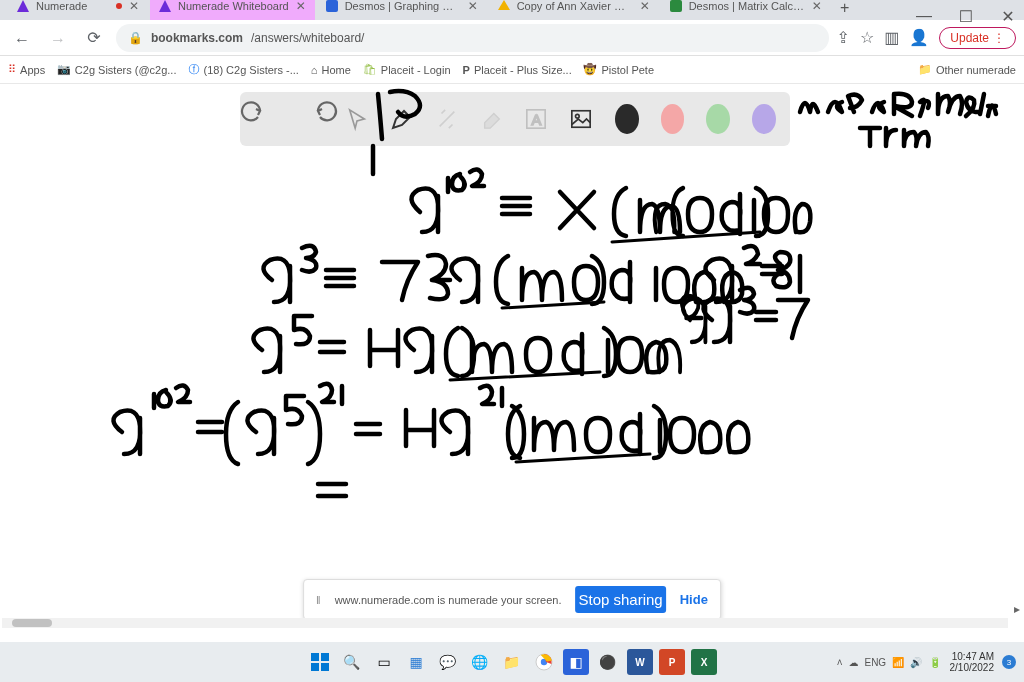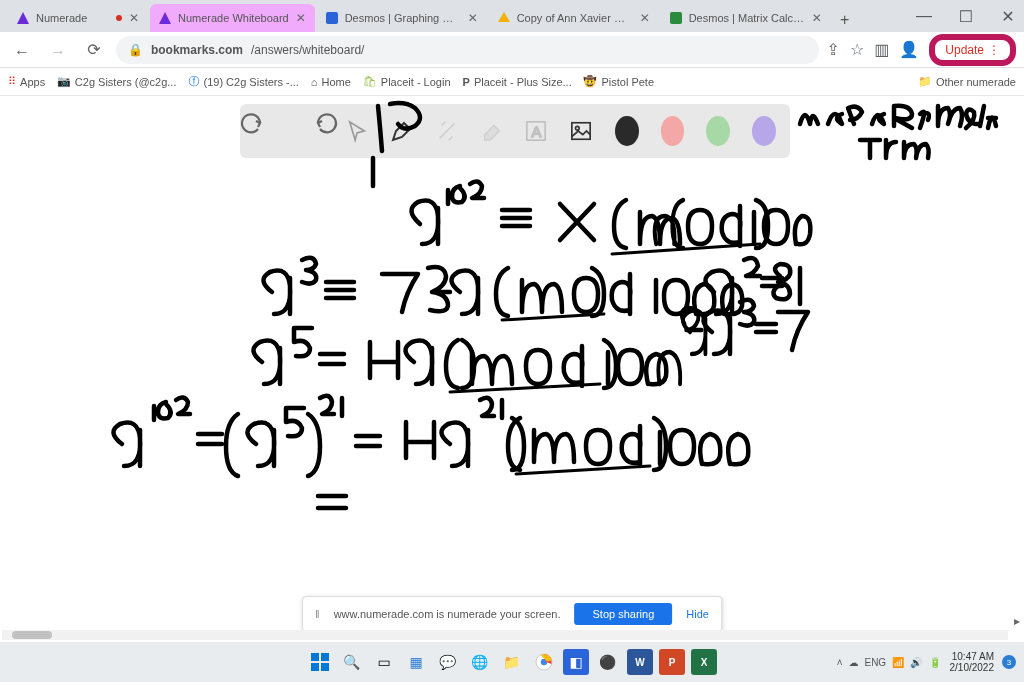--- a/index.html
+++ b/index.html
@@ -1,36 +1,36 @@
 <!DOCTYPE html>
 <html><head>
 <meta charset="utf-8">
 <style>
 * { margin: 0; padding: 0; box-sizing: border-box; font-family: "Segoe UI", Arial, sans-serif; }
 body { width: 1024px; height: 682px; background: #fff; overflow: hidden; position: relative; }
 
 
-.tab-strip { height: 32px; background: #dee1e6; display: flex; align-items: flex-end; padding-left: 8px; }
+.tab-strip { height: 20px; background: #dee1e6; display: flex; align-items: flex-end; padding-left: 8px; }
 .tab { height: 28px; display: flex; align-items: center; padding: 0 8px; font-size: 11px; color: #555; border-radius: 6px 6px 0 0; margin-right: 2px; max-width: 170px; min-width: 140px; gap: 6px; }
 .tab.active { background: #f0abfc; }
 .tab-favicon { width: 14px; height: 14px; display: flex; align-items: center; justify-content: center; }
 .tab-title { flex: 1; white-space: nowrap; overflow: hidden; text-overflow: ellipsis; }
 .tab-close { width: 12px; height: 12px; display: flex; align-items: center; justify-content: center; color: #666; font-size: 12px; }
 .new-tab { width: 24px; height: 24px; display: flex; align-items: center; justify-content: center; color: #555; font-size: 16px; }
 .dot-unread{width:6px;height:6px;border-radius:50%;background:#d93025;}
 
 .window-controls{position:absolute; right:4px; top:4px; display:flex; gap:18px; color:#555;}
 .wc{width:24px;height:24px;display:flex;align-items:center;justify-content:center;}
 
 
 .addr-row { height: 36px; background: #fff; display: flex; align-items: center; padding: 0 8px; gap: 8px; border-bottom: 1px solid #e0e0e0; }
 .nav-btn { width: 28px; height: 28px; display: flex; align-items: center; justify-content: center; color: #5f6368; }
 .addr-bar { flex: 1; height: 28px; background: #f1f3f4; border-radius: 14px; display: flex; align-items: center; padding: 0 12px; gap: 8px; font-size: 12px; color: #555; }
 .addr-icons-right{display:flex;gap:10px;align-items:center;color:#5f6368;}
-.update-btn { border: 6px solid #be185d; color: #d93025; border-radius: 14px; padding: 3px 10px; font-size: 12px; display: flex; align-items: center; gap: 4px; }
+.update-btn { border: 1px solid #be185d; color: #d93025; border-radius: 14px; padding: 3px 10px; font-size: 12px; display: flex; align-items: center; gap: 4px; }
 
 
 .bm-bar { height: 28px; background: #fff; display: flex; align-items: center; padding: 0 8px; gap: 12px; font-size: 11px; color: #555; border-bottom: 1px solid #e8e8e8; }
 .bm-item { display: flex; align-items: center; gap: 4px; white-space: nowrap; }
 .bm-spacer{flex:1;}
 
 
 .content { position: relative; width: 100%; height: 546px; background: #fff; }
 
 
@@ -41,22 +41,22 @@
 .sw-black{background:#2a2a2a;}
 .sw-red{background:#f4a7a7;}
 .sw-green{background:#a7d9a7;}
 .sw-purple{background:#b7a7e8;}
 
 
 .handwriting{position:absolute; left:0; top:0; width:1024px; height:546px;}
 
 
 .share-bar{position:absolute; left:50%; transform:translateX(-50%); bottom:10px; background:#fff; border:1px solid #ddd; border-radius:4px; box-shadow:0 1px 4px rgba(0,0,0,0.15); display:flex; align-items:center; gap:14px; padding:6px 12px; font-size:11px; color:#555;}
-.share-btn{background:#1a73e8;color:#fff;border-radius:3px;padding:5px 18px;font-size:11px;}
-.hide-link{color:#1a73e8;font-size:11px;}
+.share-btn{background:#1a73e8;color:#fff;border-radius:3px;padding:5px 3px;font-size:15px;}
+.hide-link{color:#1a73e8;font-size:13px;font-weight:bold;}
 
 
 .h-scroll{position:absolute;left:2px;bottom:2px;right:16px;height:10px;background:#f1f1f1;}
 .h-thumb{position:absolute;left:10px;top:1px;width:40px;height:8px;background:#c1c1c1;border-radius:4px;}
 .corner-arrow{position:absolute;right:4px;bottom:14px;font-size:12px;color:#666;}
 
 
 .taskbar { position: absolute; left: 0; right: 0; bottom: 0; height: 40px; background: #e8ecef; display: flex; align-items: center; justify-content: center; gap: 6px; }
 .tb-icons{display:flex;gap:6px;align-items:center;}
 .tb-icon{width:26px;height:26px;display:flex;align-items:center;justify-content:center;font-size:14px;border-radius:3px;}
@@ -150,21 +150,21 @@
   <div class="bm-item">
       <span style="color:#d93025">⠿</span>
       <span>Apps</span>
     </div>
   <div class="bm-item">
       <span>📷</span>
       <span>C2g Sisters (@c2g...</span>
     </div>
   <div class="bm-item">
       <span style="color:#1877f2">ⓕ</span>
-      <span>(19) C2g Sisters -...</span>
+      <span>(18) C2g Sisters -...</span>
     </div>
   <div class="bm-item">
       <span>⌂</span>
       <span>Home</span>
     </div>
   <div class="bm-item">
       <span style="color:#95bf47">🛍</span>
       <span>Placeit - Login</span>
     </div>
   <div class="bm-item">

